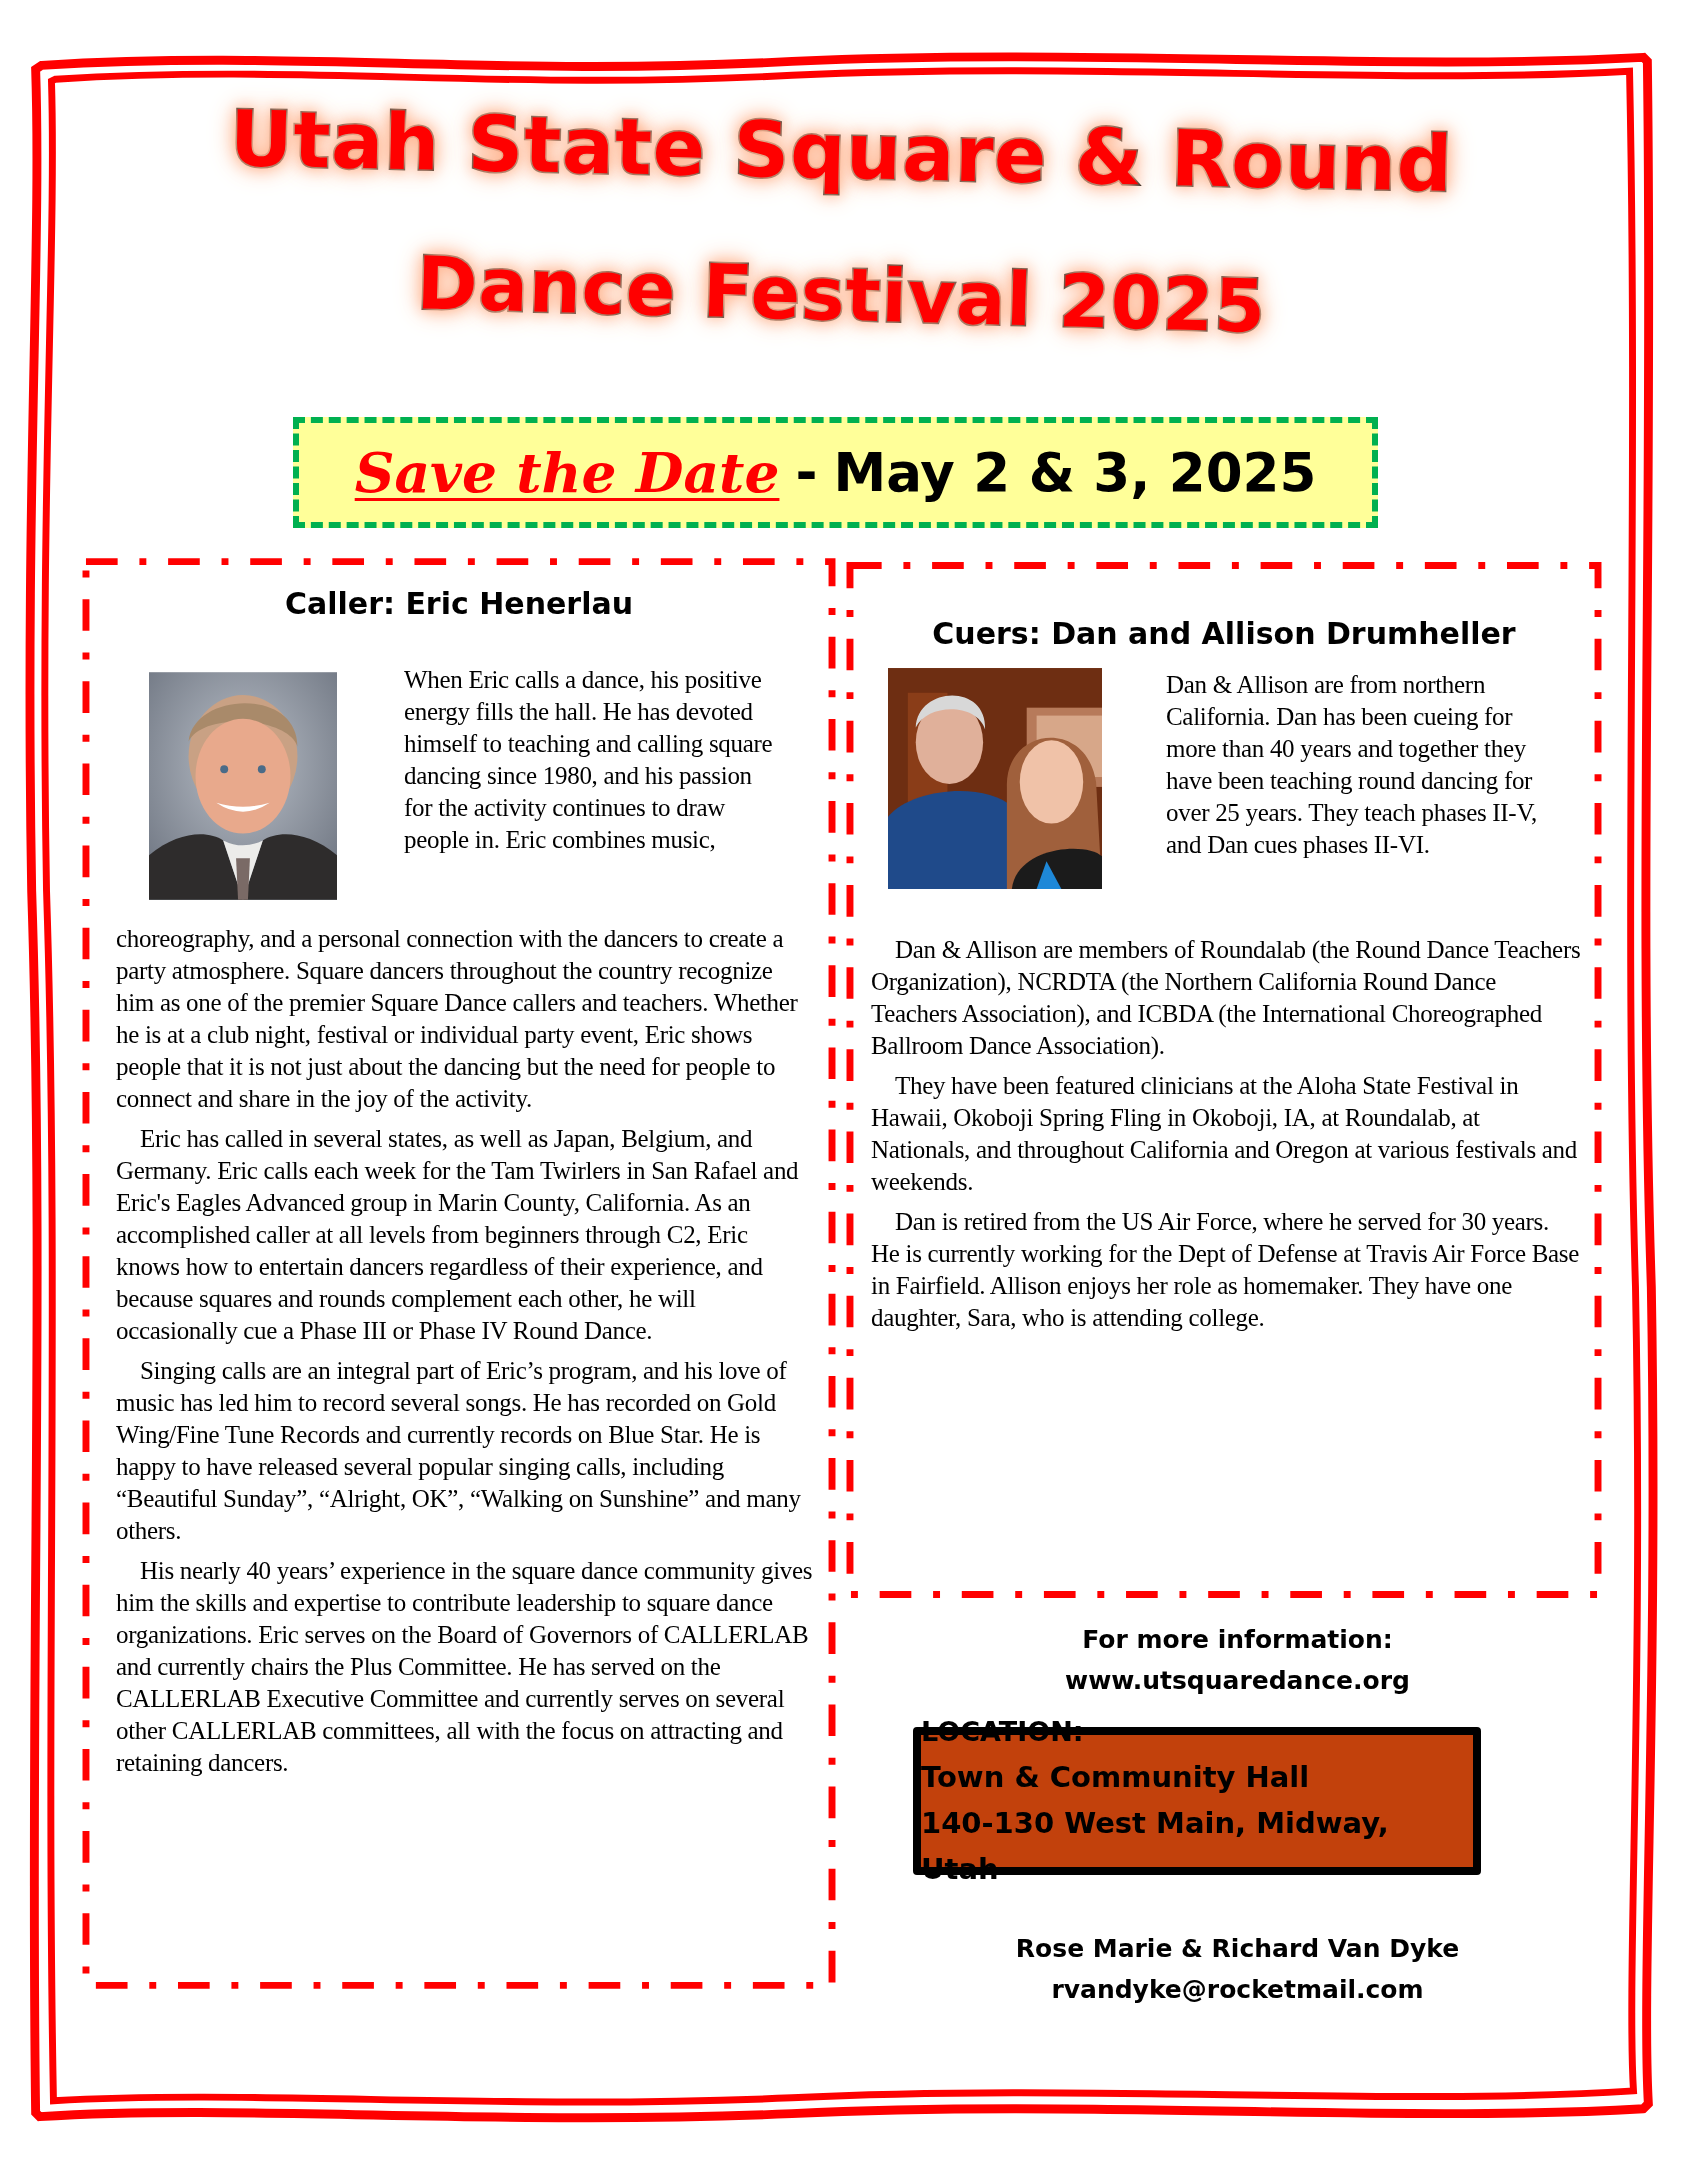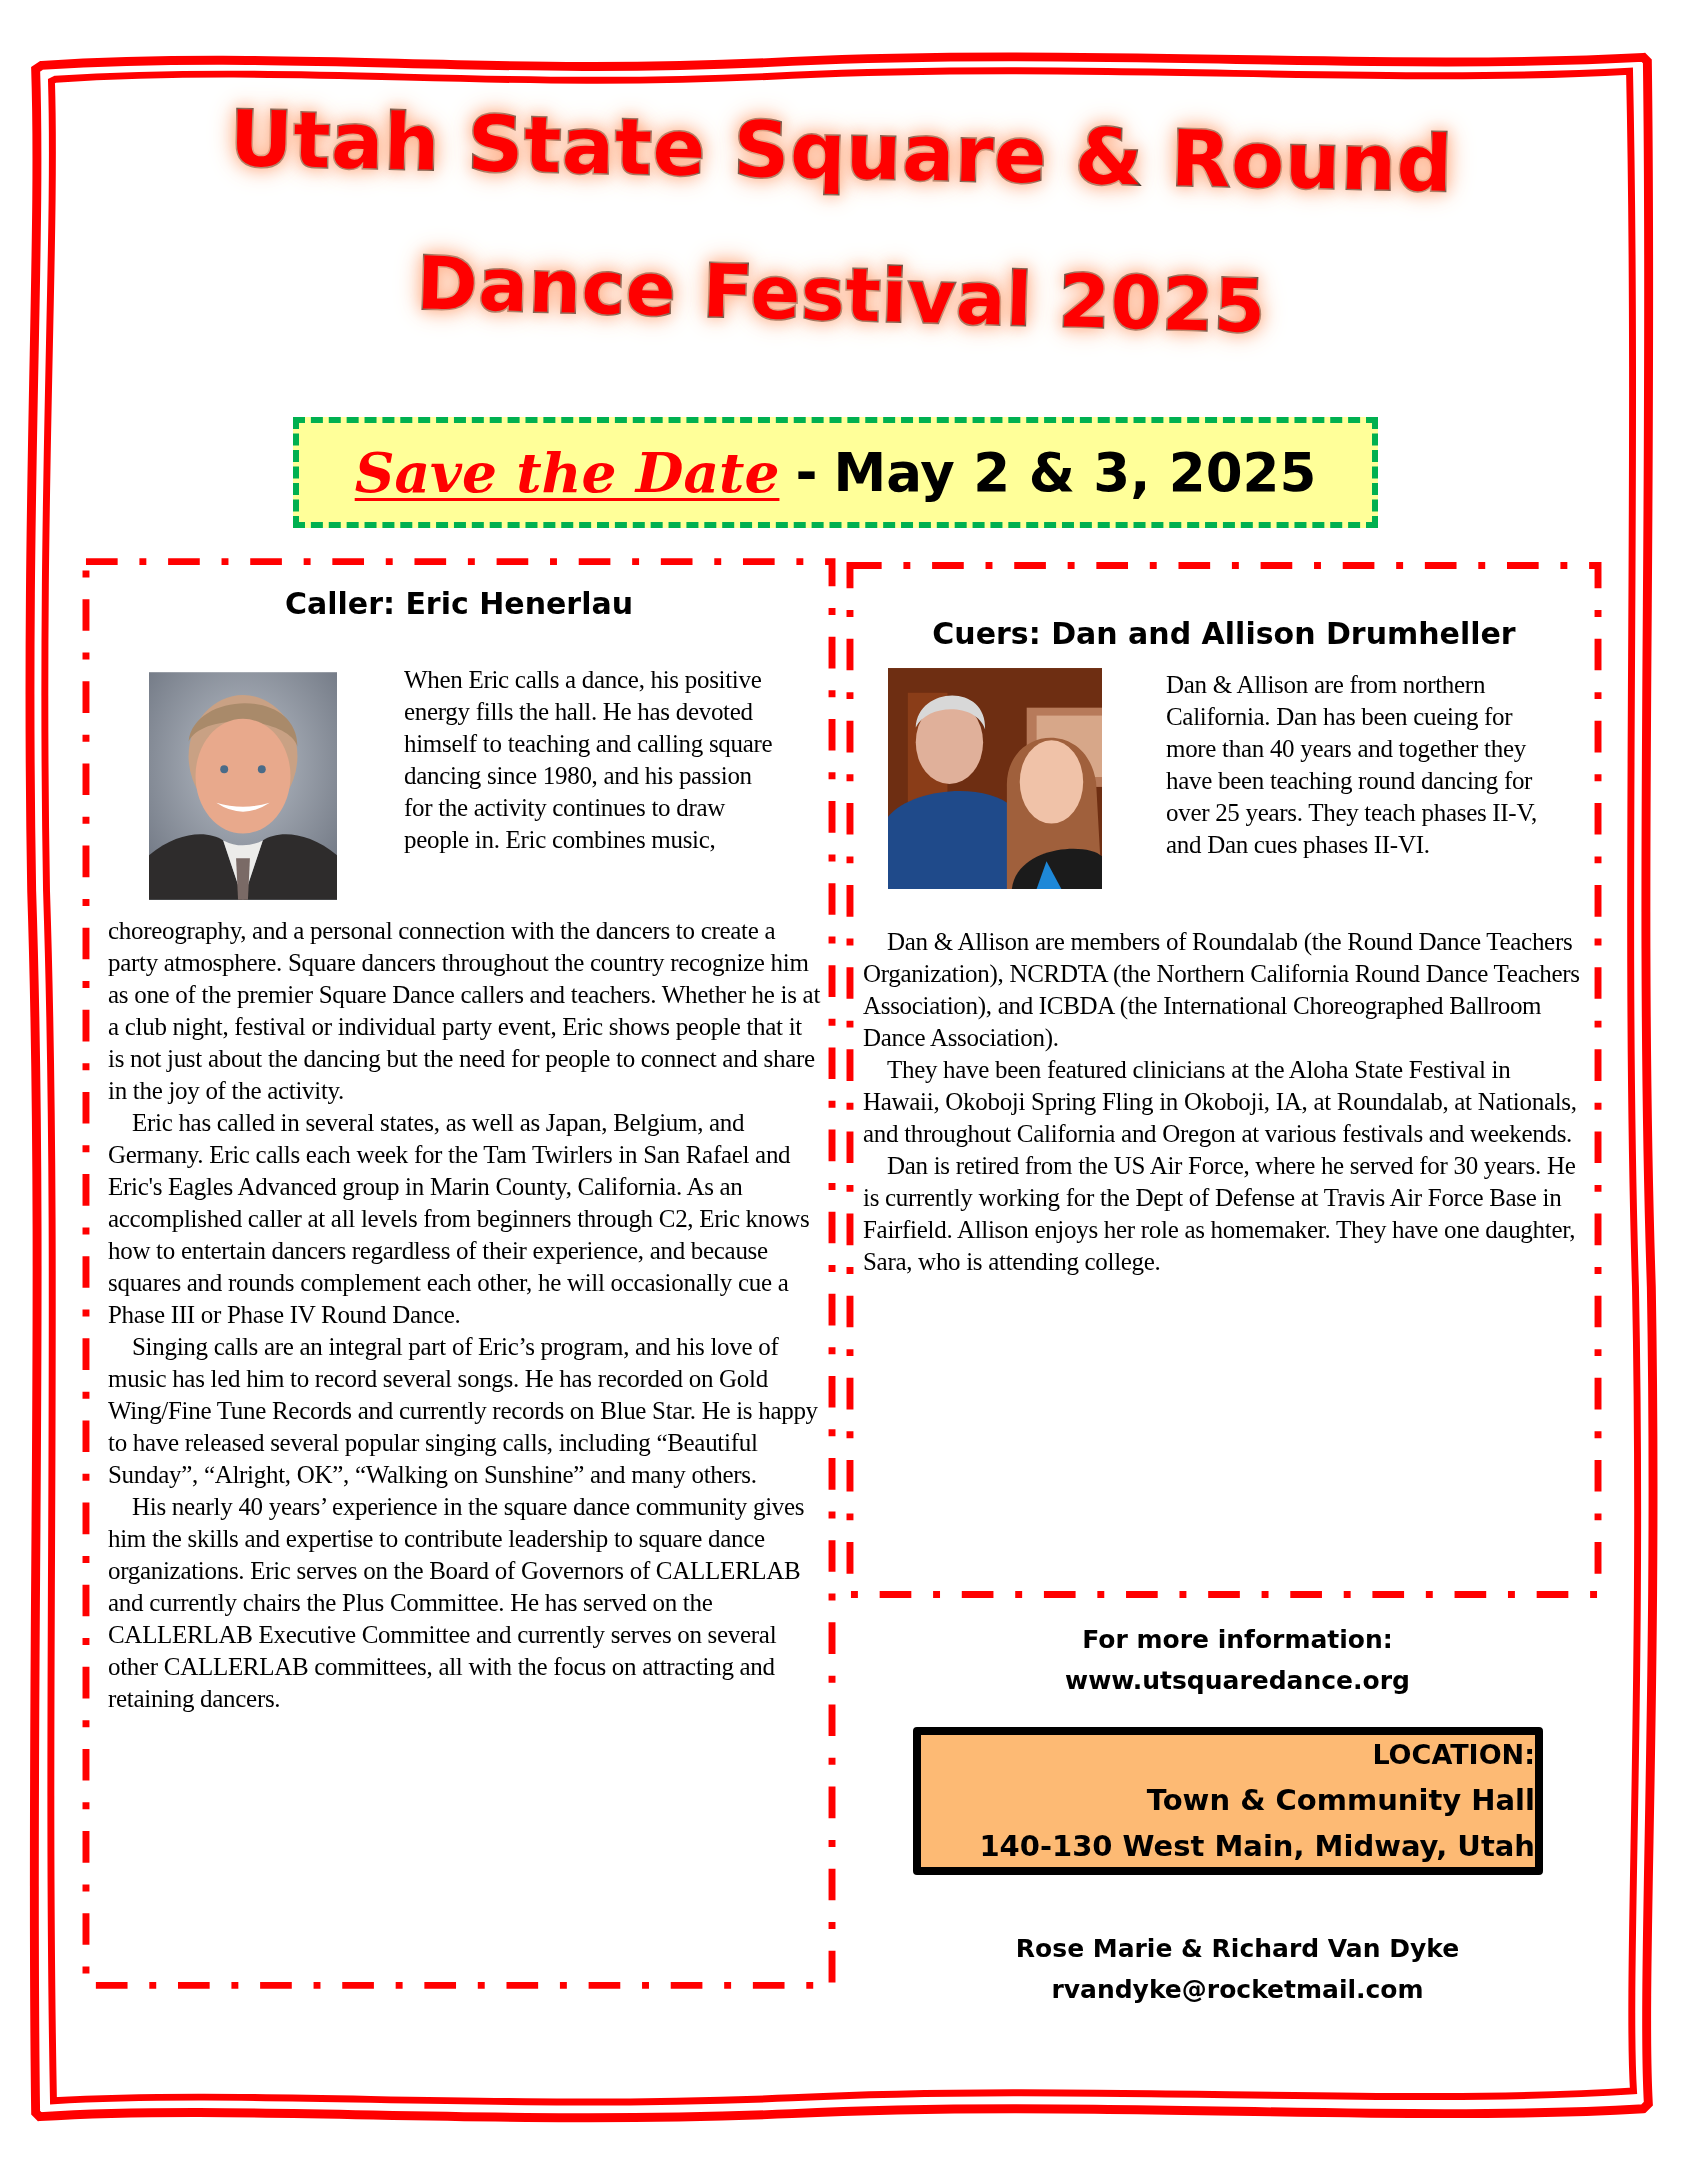--- a/index.html
+++ b/index.html
@@ -44,34 +44,34 @@
 
   .box-heading {
     position:absolute; font-family:"DejaVu Sans", sans-serif; font-weight:bold;
     font-size:30px; text-align:center; white-space:nowrap;
   }
 
   .body-text {
     font-family:Liberation Serif, serif; font-size:25px; line-height:32px;
     letter-spacing:-0.3px;
   }
-  .body-text p { margin:0; }
+  .body-text p { margin:8px; }
   .indent { text-indent:24px; }
 
   .photo { position:absolute; overflow:hidden; }
 
   
   .info-line {
     position:absolute; left:891px; width:693px; text-align:center;
     font-family:"DejaVu Sans", sans-serif; font-weight:bold; font-size:25px;
   }
   .loc-box {
-    position:absolute; left:913px; top:1727px; width:630px; height:148px;
-    background:#fdba74; border:8px solid #000; border-radius:4px; box-sizing:border-box;
-    display:flex; flex-direction:column; align-items:flex-end; justify-content:center;
+    position:absolute; left:913px; top:1727px; width:568px; height:148px;
+    background:#c2410c; border:8px solid #000; border-radius:4px; box-sizing:border-box;
+    display:flex; flex-direction:column; align-items:flex-start; justify-content:center;
     font-family:"DejaVu Sans", sans-serif; font-weight:bold;
   }
   .loc-label { font-size:27px; line-height:44px; }
   .loc-line { font-size:29px; line-height:46px; }
 </style>
 </head>
 <body>
 
 <svg class="outer-border" viewBox="0 0 1700 2200" xmlns="http://www.w3.org/2000/svg">
   <g fill="none" stroke="#ff0000">

